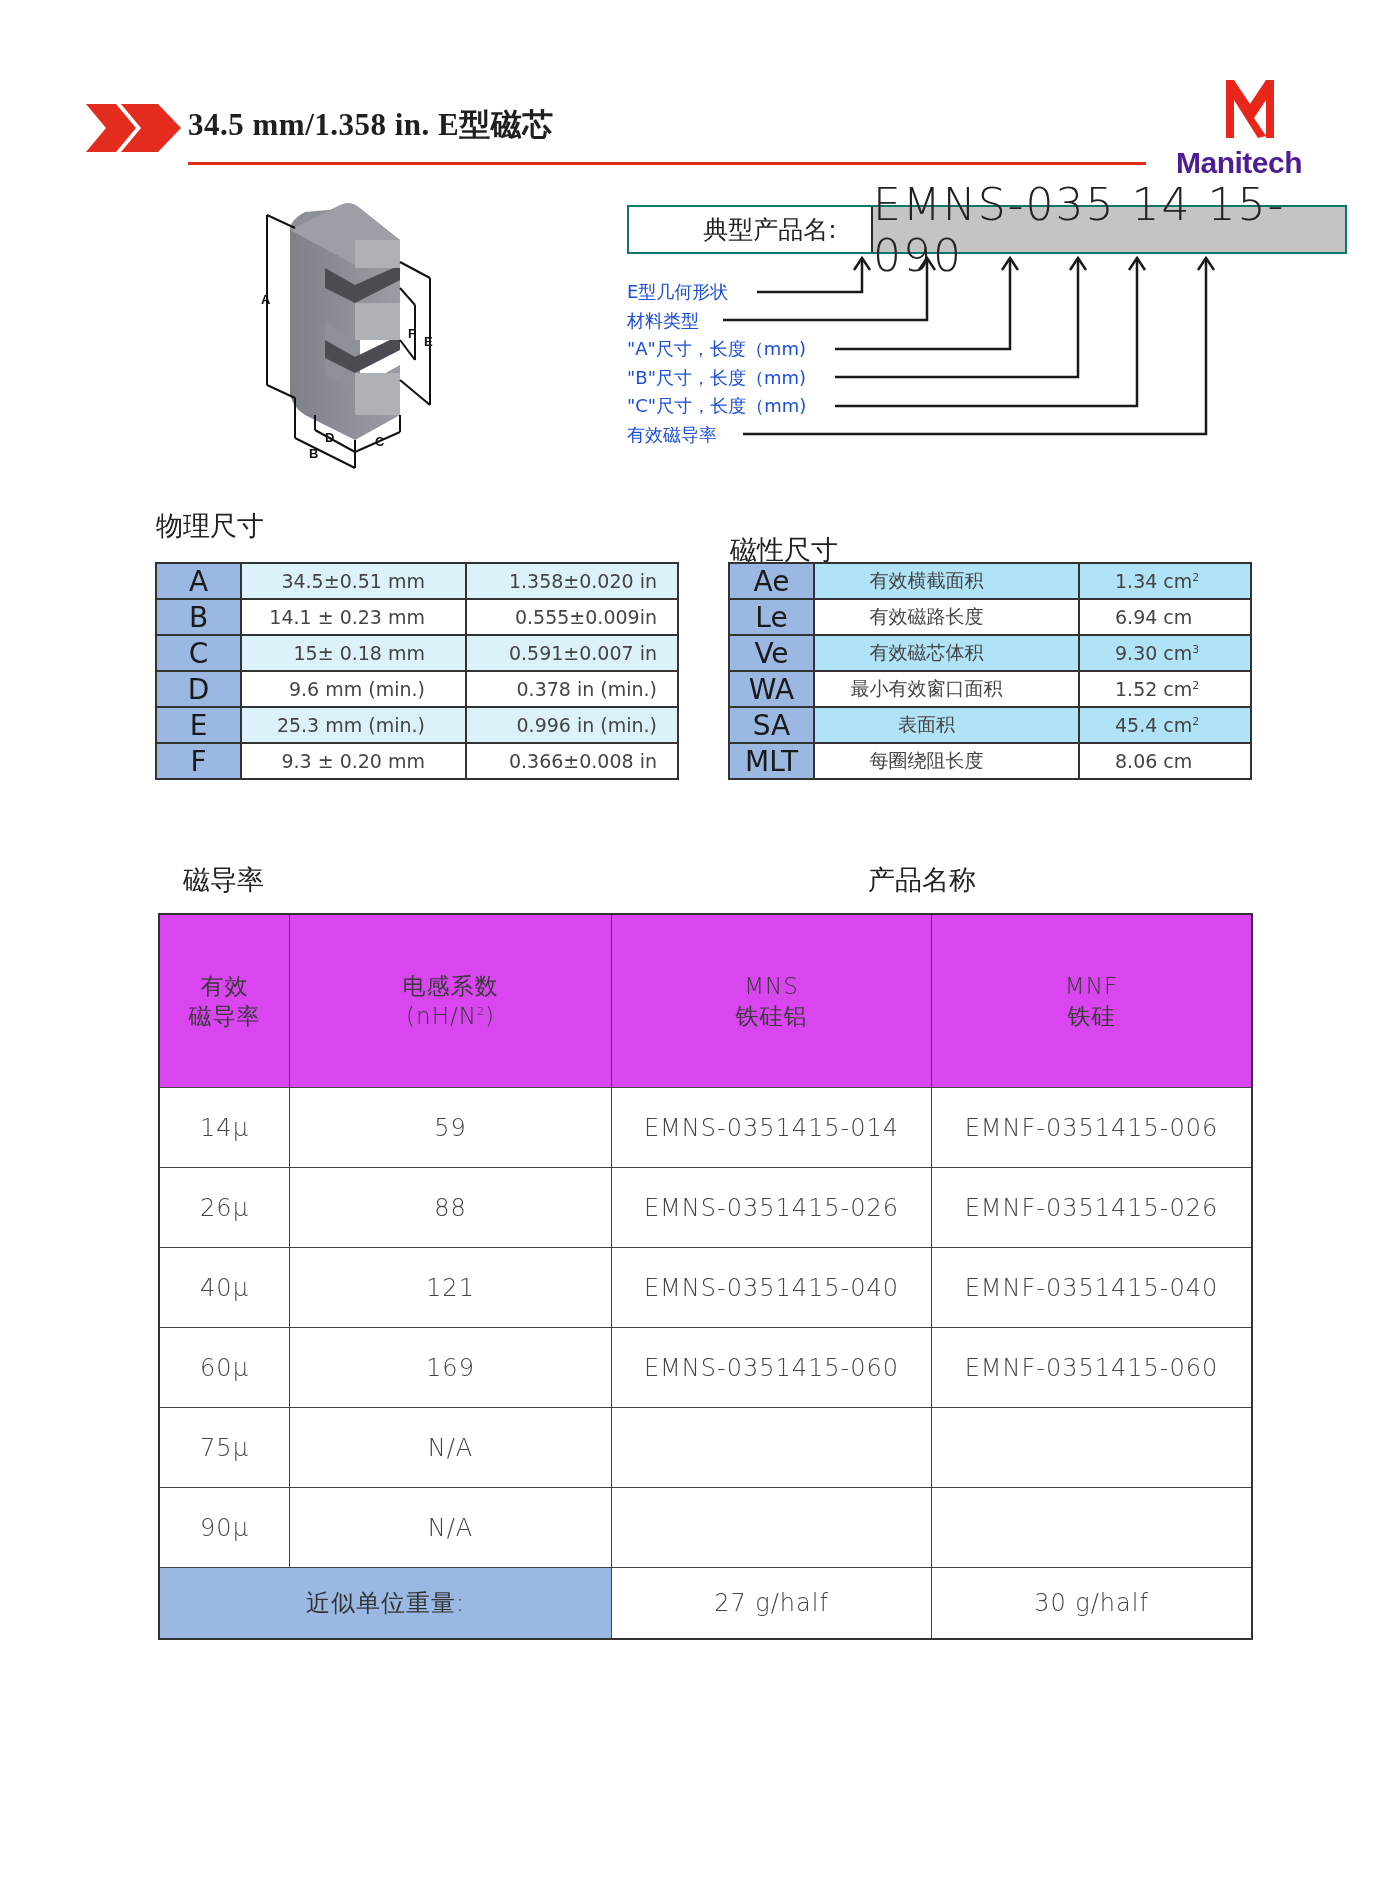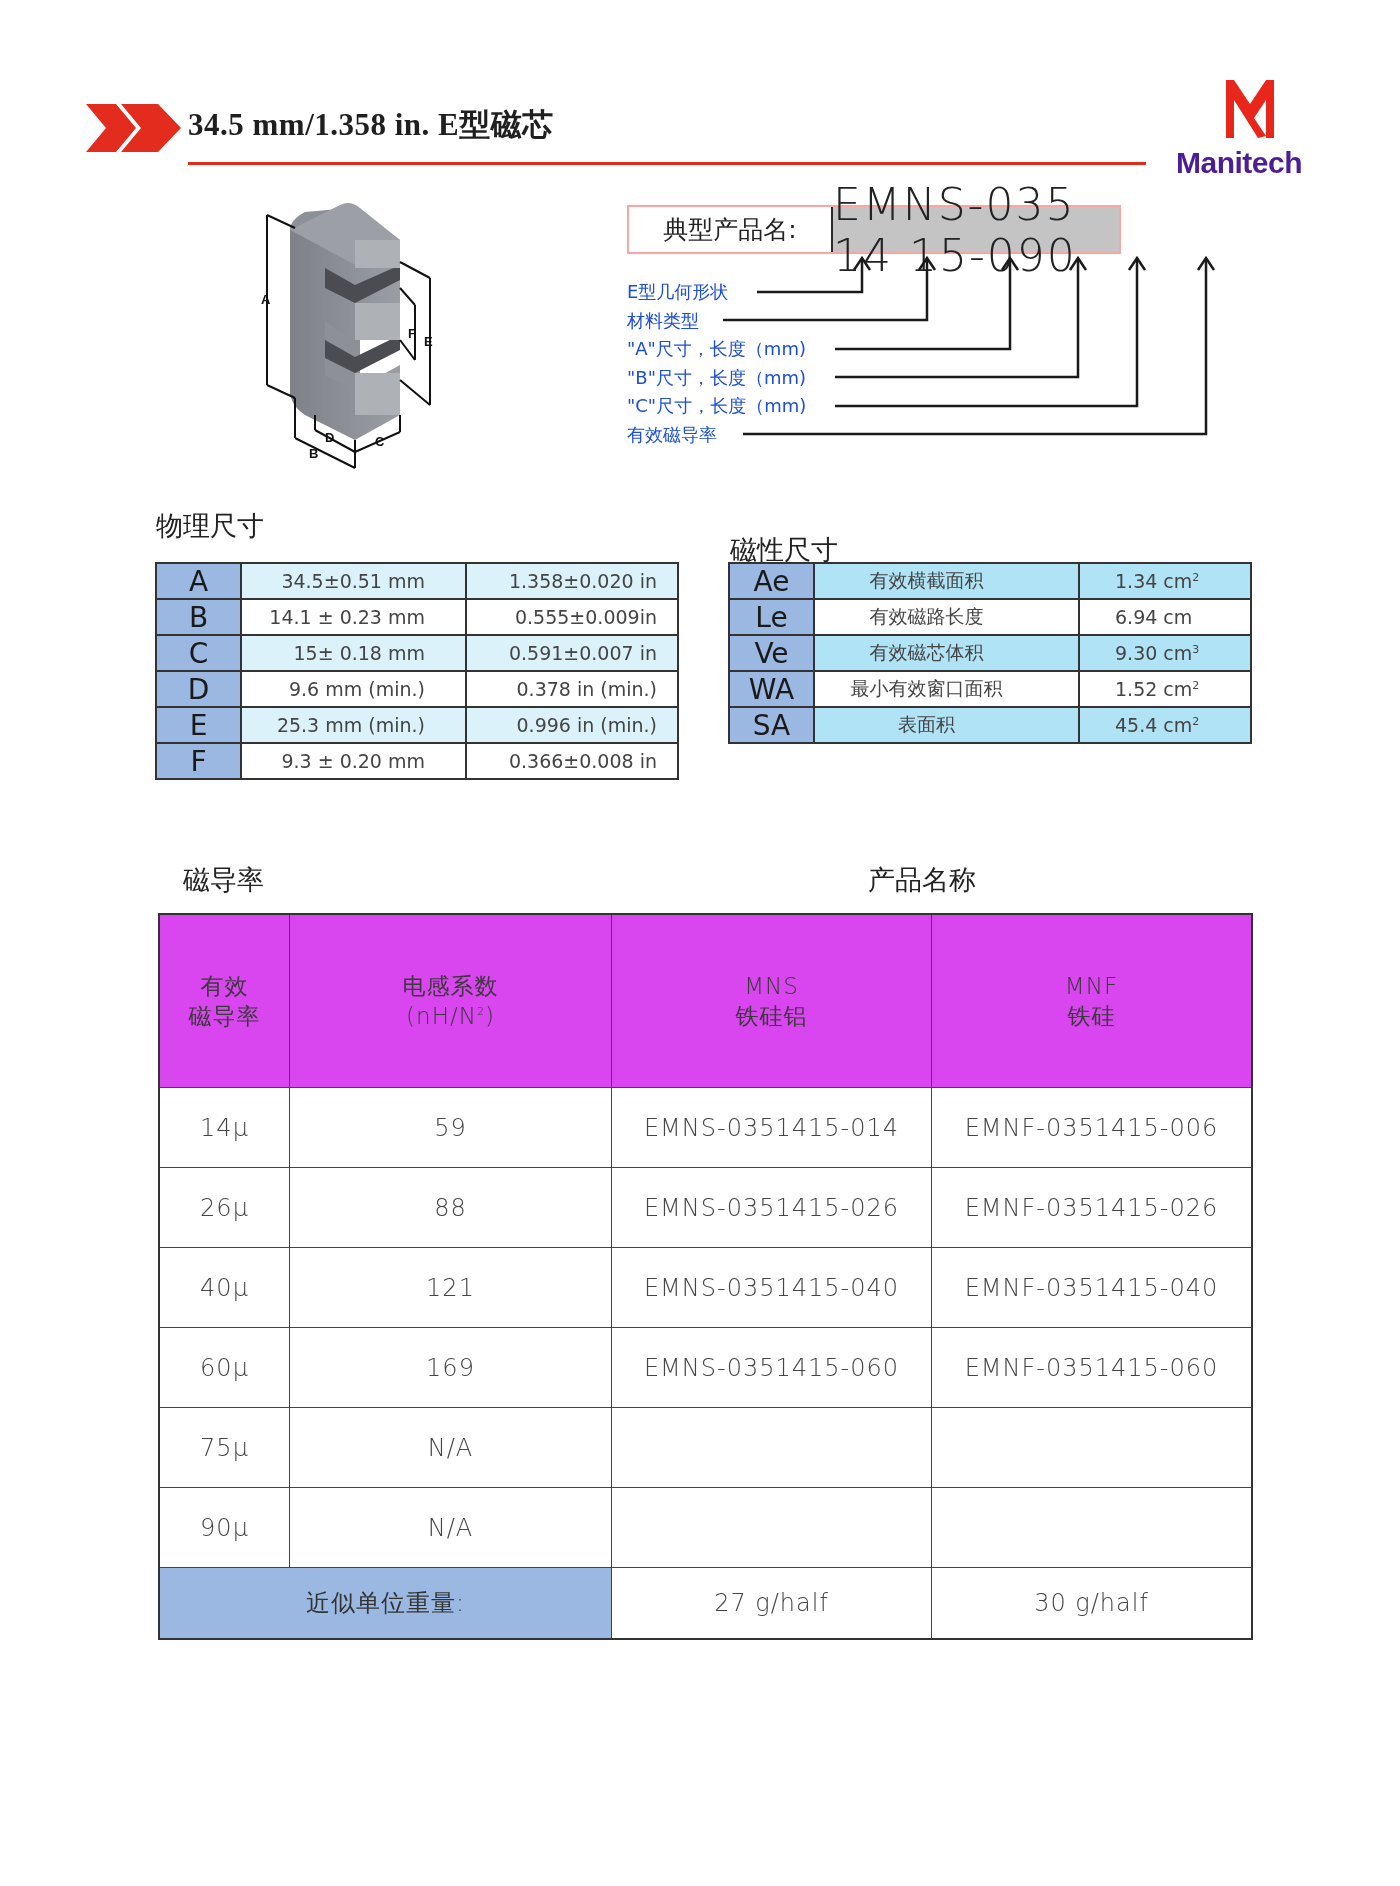--- a/index.html
+++ b/index.html
@@ -10,21 +10,21 @@
   
   .hdr-arrow { left:86px; top:104px; width:95px; height:48px; }
   .hdr-title { left:188px; top:104px; font-family:"Liberation Serif","DejaVu Serif",serif;
                font-weight:bold; font-size:31px; color:#1f1f1f; white-space:nowrap; letter-spacing:0.5px; }
   .hdr-line { left:188px; top:162px; width:958px; height:3px; background:#e42c1e; }
   .logo { left:1168px; top:78px; width:150px; height:105px; }
   .logo-text { position:absolute; left:8px; top:68px; font-family:"Liberation Sans",sans-serif;
                font-weight:bold; font-size:30px; color:#4c1d95; letter-spacing:-0.5px; }
 
   
-  .pn-box { left:627px; top:205px; width:494px; height:49px; border:2px solid #fca5a5; box-sizing:border-box; display:flex; }
+  .pn-box { left:627px; top:205px; width:720px; height:49px; border:2px solid #0f766e; box-sizing:border-box; display:flex;padding-left:40px; }
   .pn-label { width:202px; border-right:2px solid #2b2b2b; display:flex; align-items:center; justify-content:center;
               font-size:25px; color:#222; }
   .pn-code { flex:1; background:#c4c4c4; display:flex; align-items:center; justify-content:center;
              font-size:44px; color:#222; letter-spacing:2px; font-weight:300; }
   .pn-legend { left:627px; top:278px; font-size:18px; color:#1d4ed8; line-height:28.5px; }
   .pn-legend div { white-space:nowrap; height:28.5px; }
   .pn-svg { left:0; top:0; width:1400px; height:520px; pointer-events:none; }
 
   
   .sec-title { font-size:27px; color:#222; white-space:nowrap; }
@@ -204,20 +204,25 @@
   <tr>
     <td class="lbl">WA</td>
     <td class="d1">最小有效窗口面积</td>
     <td class="d2"><span>1.52 cm</span><sup>2</sup></td>
   </tr>
   <tr class="alt">
     <td class="lbl">SA</td>
     <td class="d1">表面积</td>
     <td class="d2"><span>45.4 cm</span><sup>2</sup></td>
   </tr>
+  <tr>
+    <td class="lbl">MLT</td>
+    <td class="d1">每圈绕阻长度</td>
+    <td class="d2"><span>8.06 cm</span><sup></sup></td>
+  </tr>
 </tbody>
   </table>
 
 <div class="abs sec-title" style="left:183px;top:862px;">磁导率</div>
 <div class="abs sec-title" style="left:868px;top:862px;">产品名称</div>
 
 <table class="perm">
   <tbody>
       <tr class="head">
     <td class="c1">

